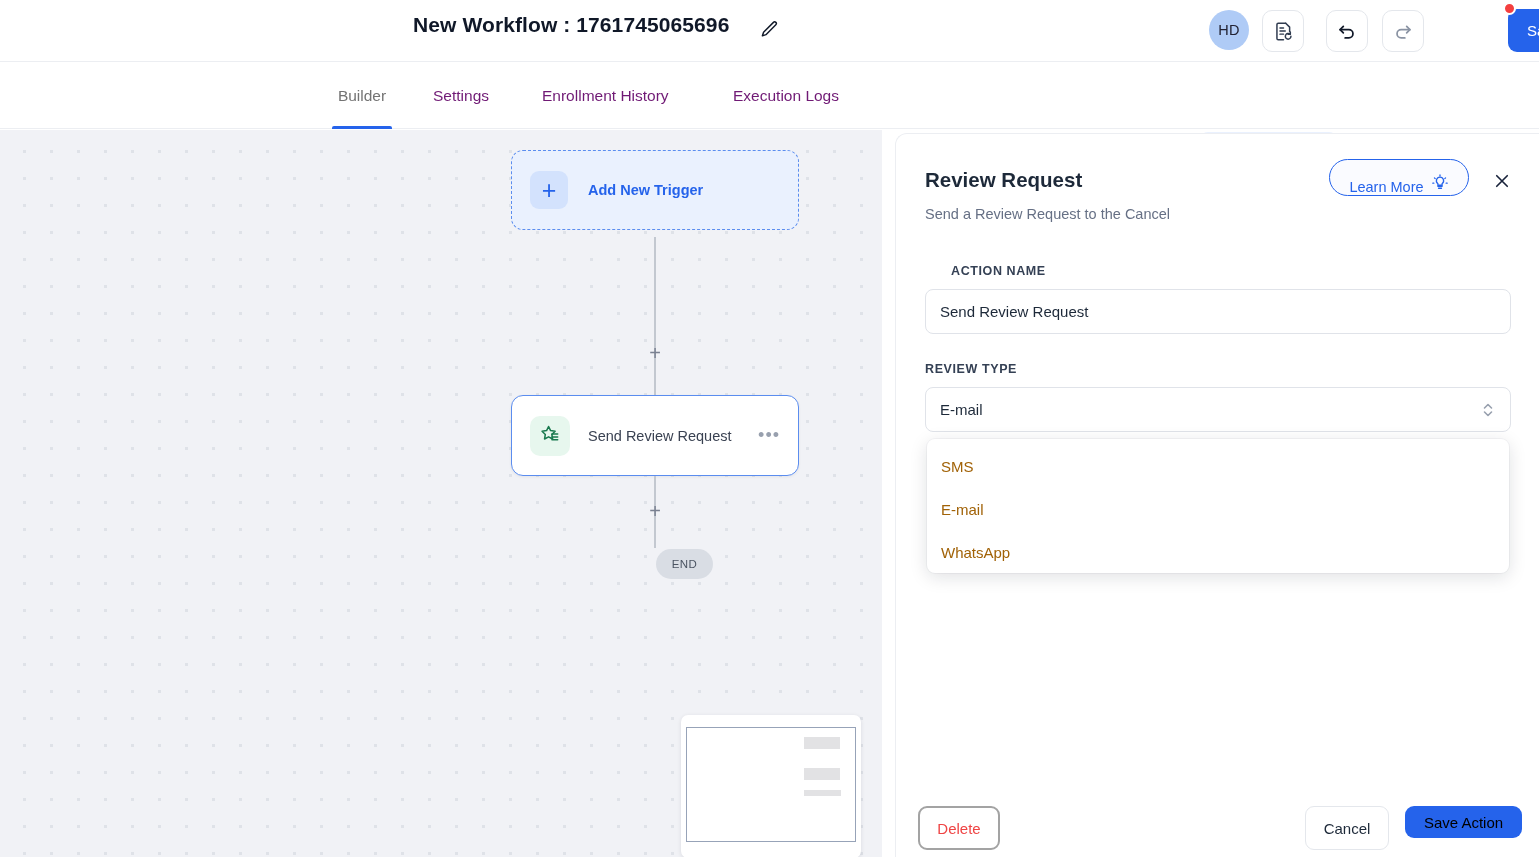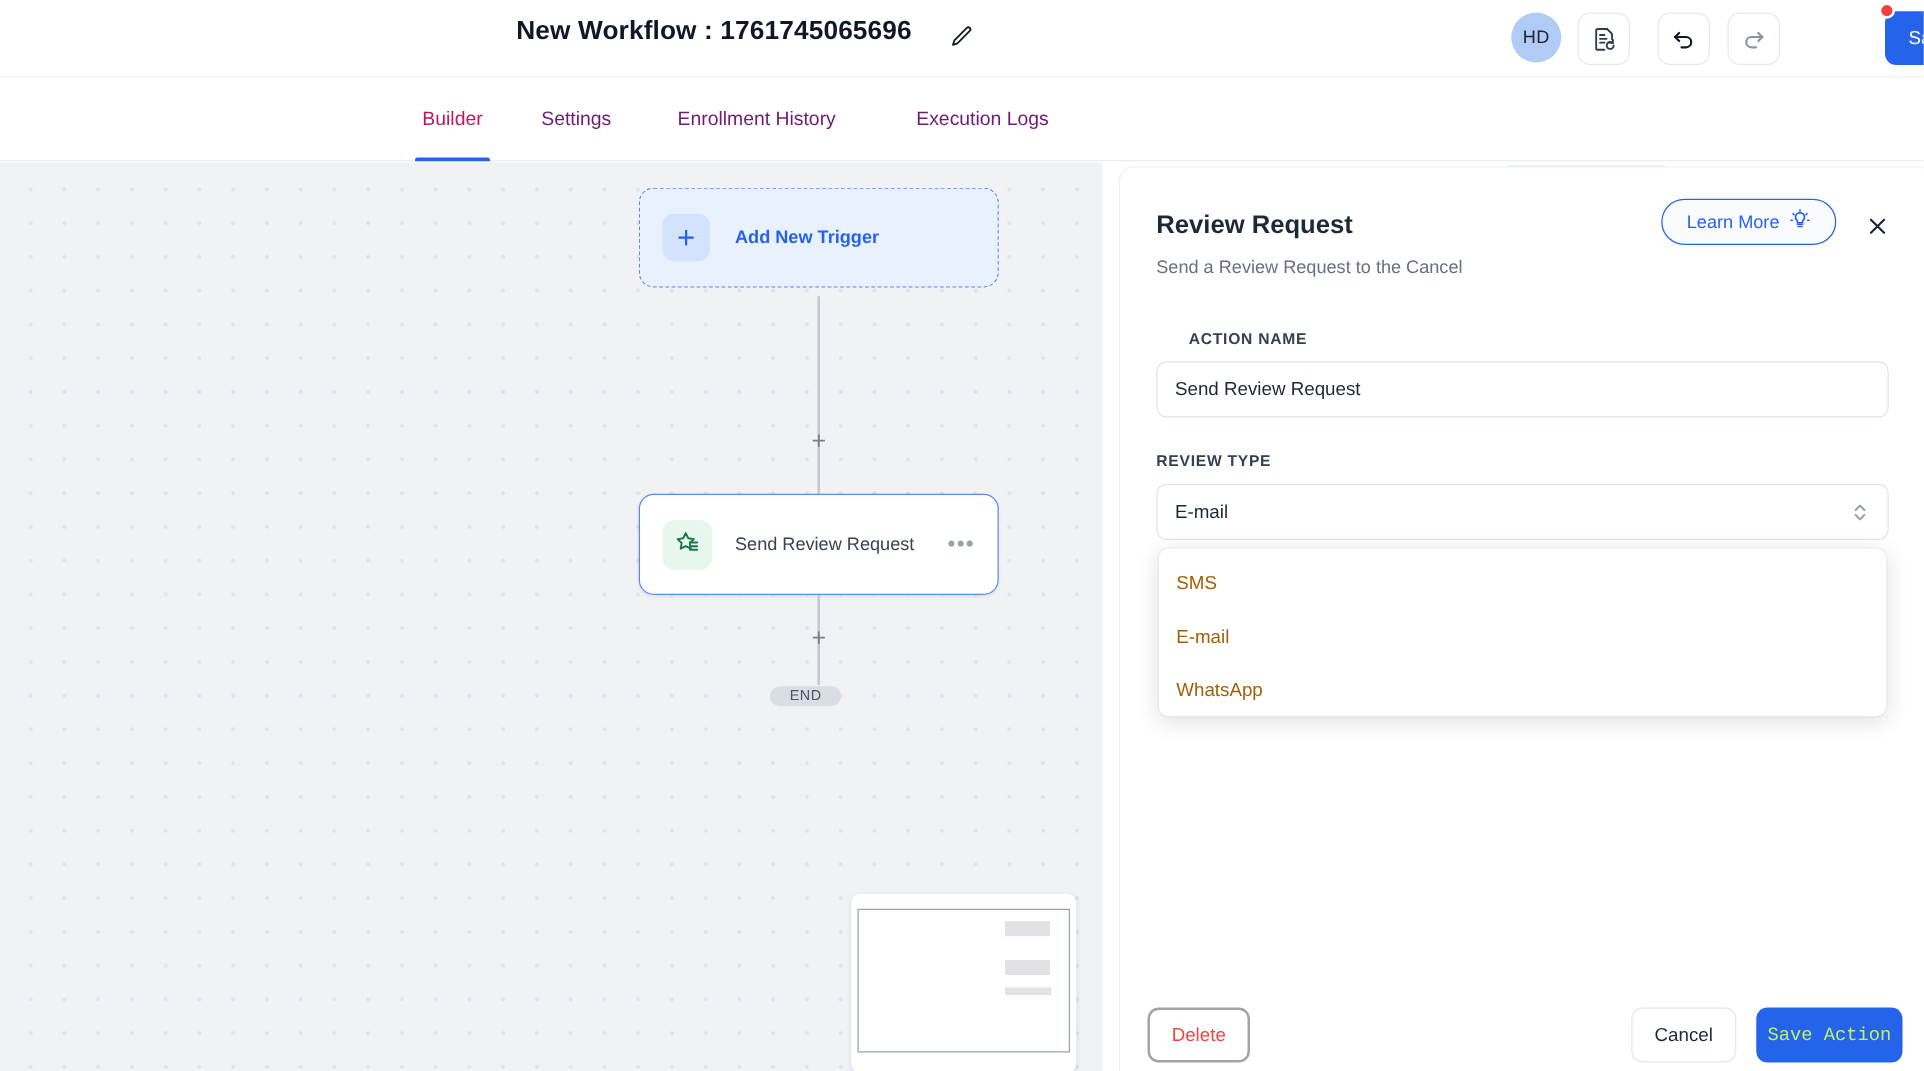--- a/index.html
+++ b/index.html
@@ -53,21 +53,21 @@
   
   .tabsbar {
     position:absolute; left:0; top:62px; width:1539px; height:67px;
     background:#fff; border-bottom:1px solid #eceef2;
   }
   .tab {
     position:absolute; top:0; height:67px;
     display:flex; align-items:center;
     font-size:15.5px; color:#701a75; cursor:pointer; white-space:nowrap;
   }
-  .tab.active { color:#be185d; font-weight:500; }
+  .tab.active { color:#737373; font-weight:500; }
   .tab.active::after {
     content:""; position:absolute; left:0; right:0; bottom:0;
     height:3px; background:#2563eb; border-radius:2px 2px 0 0;
   }
   .tab-builder    { left:332px; width:60px; justify-content:center; }
   .tab-settings   { left:433px; }
   .tab-enrollment { left:542px; }
   .tab-execution  { left:733px; }
 
   .test-wf {
@@ -135,21 +135,21 @@
     background:#e7f7ee; display:flex; align-items:center; justify-content:center;
   }
   .action-label {
     margin-left:18px; font-size:14.5px; color:#3a4252;
   }
   .action-dots {
     position:absolute; right:18px; top:29px;
     font-size:18px; color:#98a0ae; letter-spacing:1px; cursor:pointer;
   }
   .end-pill {
-    position:absolute; left:616px; top:419px; width:57px; height:16px;
+    position:absolute; left:656px; top:419px; width:57px; height:30px;
     background:#d9dde4; border-radius:15px; color:#4b5462;
     display:flex; align-items:center; justify-content:center;
     font-size:11.5px; font-weight:500; letter-spacing:.4px;
   }
   .minimap {
     position:absolute; left:681px; top:585px; width:180px; height:143px;
     background:#fff; border-radius:7px; box-shadow:0 1px 4px rgba(16,24,40,.10);
   }
   .minimap-view {
     position:absolute; left:5px; top:12px; width:170px; height:115px;
@@ -171,21 +171,21 @@
     font-size:20.5px; font-weight:600; color:#1d2939;
   }
   .panel-sub {
     position:absolute; left:29px; top:72px;
     font-size:14.5px; color:#667085;
   }
   .learn-more {
     position:absolute; left:433px; top:25px; width:140px; height:37px;
     background:#fafbff; border:1.4px solid #2563eb; border-radius:19px;
     color:#2563eb; font-size:14.5px; font-family:inherit; cursor:pointer;
-    display:flex; align-items:center; justify-content:center; gap:7px;
+    display:flex; align-items:flex-end; justify-content:center; gap:7px;
   }
   .close-x {
     position:absolute; left:593px; top:34px; width:26px; height:26px;
     display:flex; align-items:center; justify-content:center; cursor:pointer;
   }
   .field-label {
     position:absolute; left:29px;
     font-size:12.5px; font-weight:700; color:#344054; letter-spacing:.6px;
   }
   .lbl-action { top:130px;margin-left:26px; }
@@ -222,23 +222,23 @@
     position:absolute; left:22px; top:672px; width:82px; height:44px;
     background:#fff; border:2px solid #a3a3a3; border-radius:9px;
     color:#ef4444; font-size:15px; font-family:inherit; cursor:pointer;
   }
   .cancel-btn {
     position:absolute; left:409px; top:672px; width:84px; height:44px;
     background:#fff; border:1px solid #e4e7ec; border-radius:9px;
     color:#1d2939; font-size:15px; font-family:inherit; cursor:pointer;
   }
   .save-action-btn {
-    position:absolute; left:509px; top:672px; width:117px; height:44px;
+    position:absolute; left:509px; top:672px; width:117px; height:32px;
     background:#2563eb; border:none; border-radius:9px;
-    color:#bef264; font-size:15px; font-family:Liberation Mono, monospace; cursor:pointer;
+    color:#000000; font-size:15px; font-family:Liberation Sans, sans-serif; cursor:pointer;
   }
 </style>
 </head>
 <body>
 
 <div class="app">
 
   <div class="topbar">
     <div class="wf-title">New Workflow : 1761745065696</div>
 

